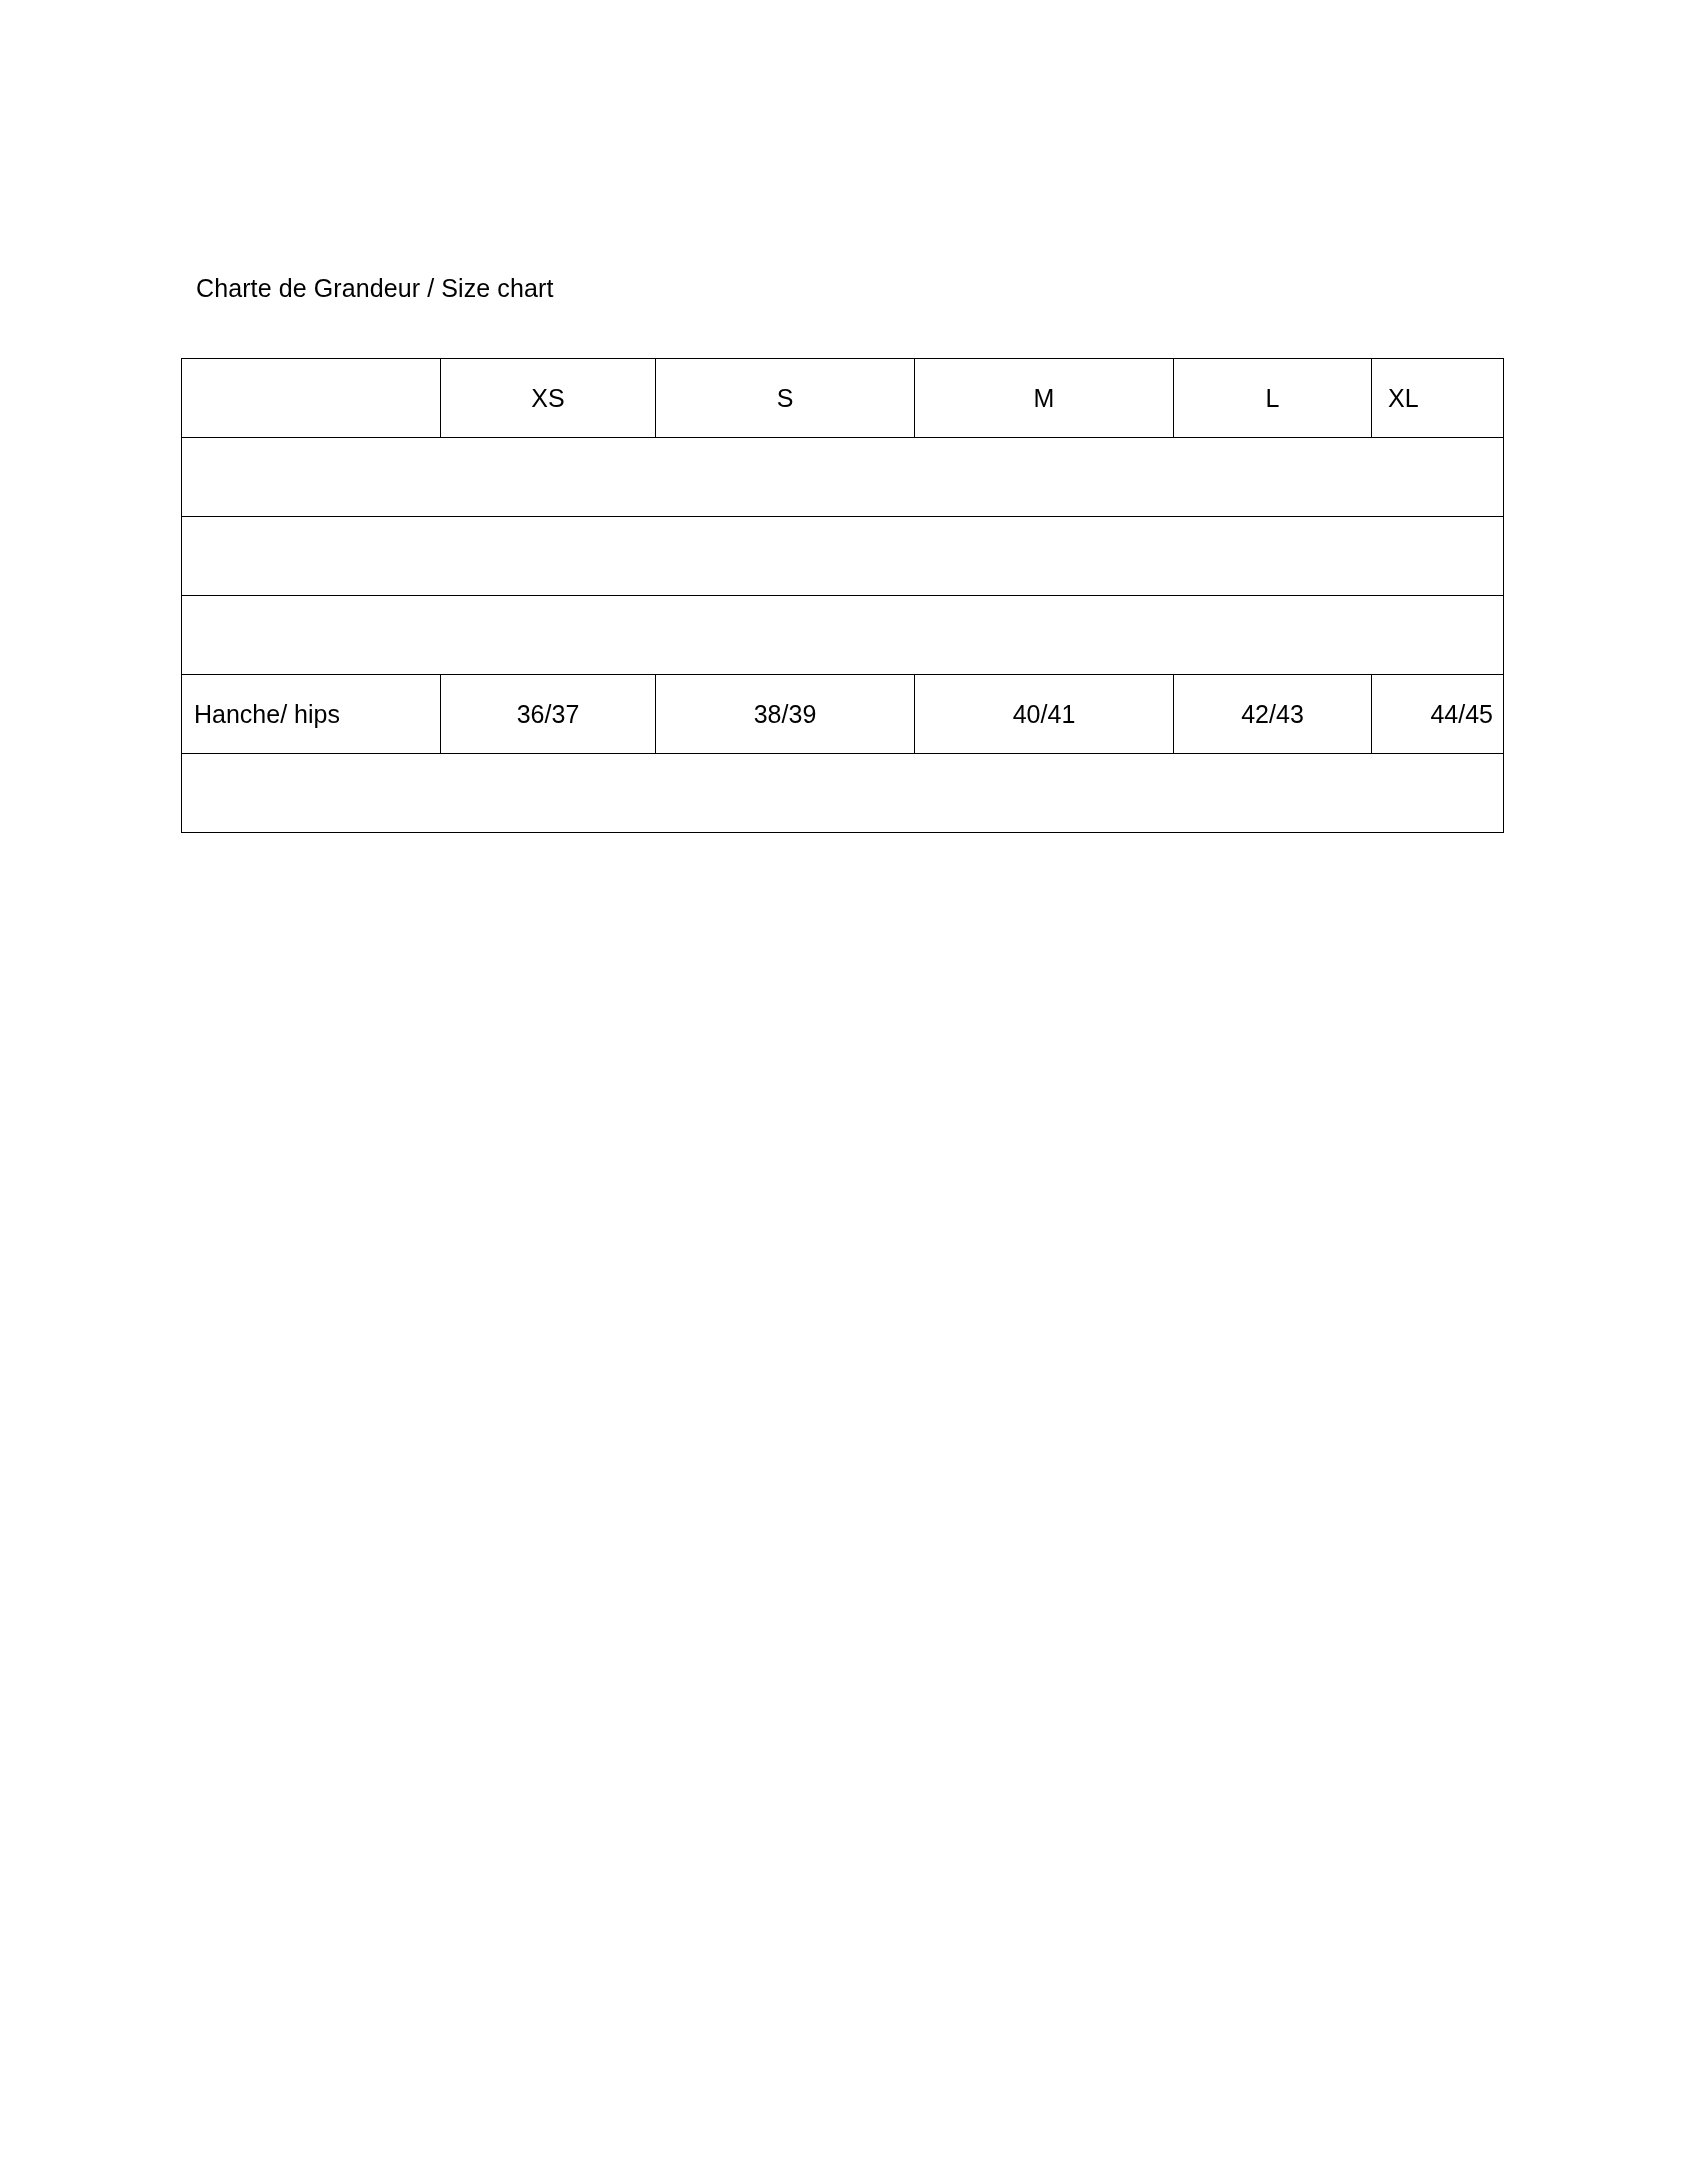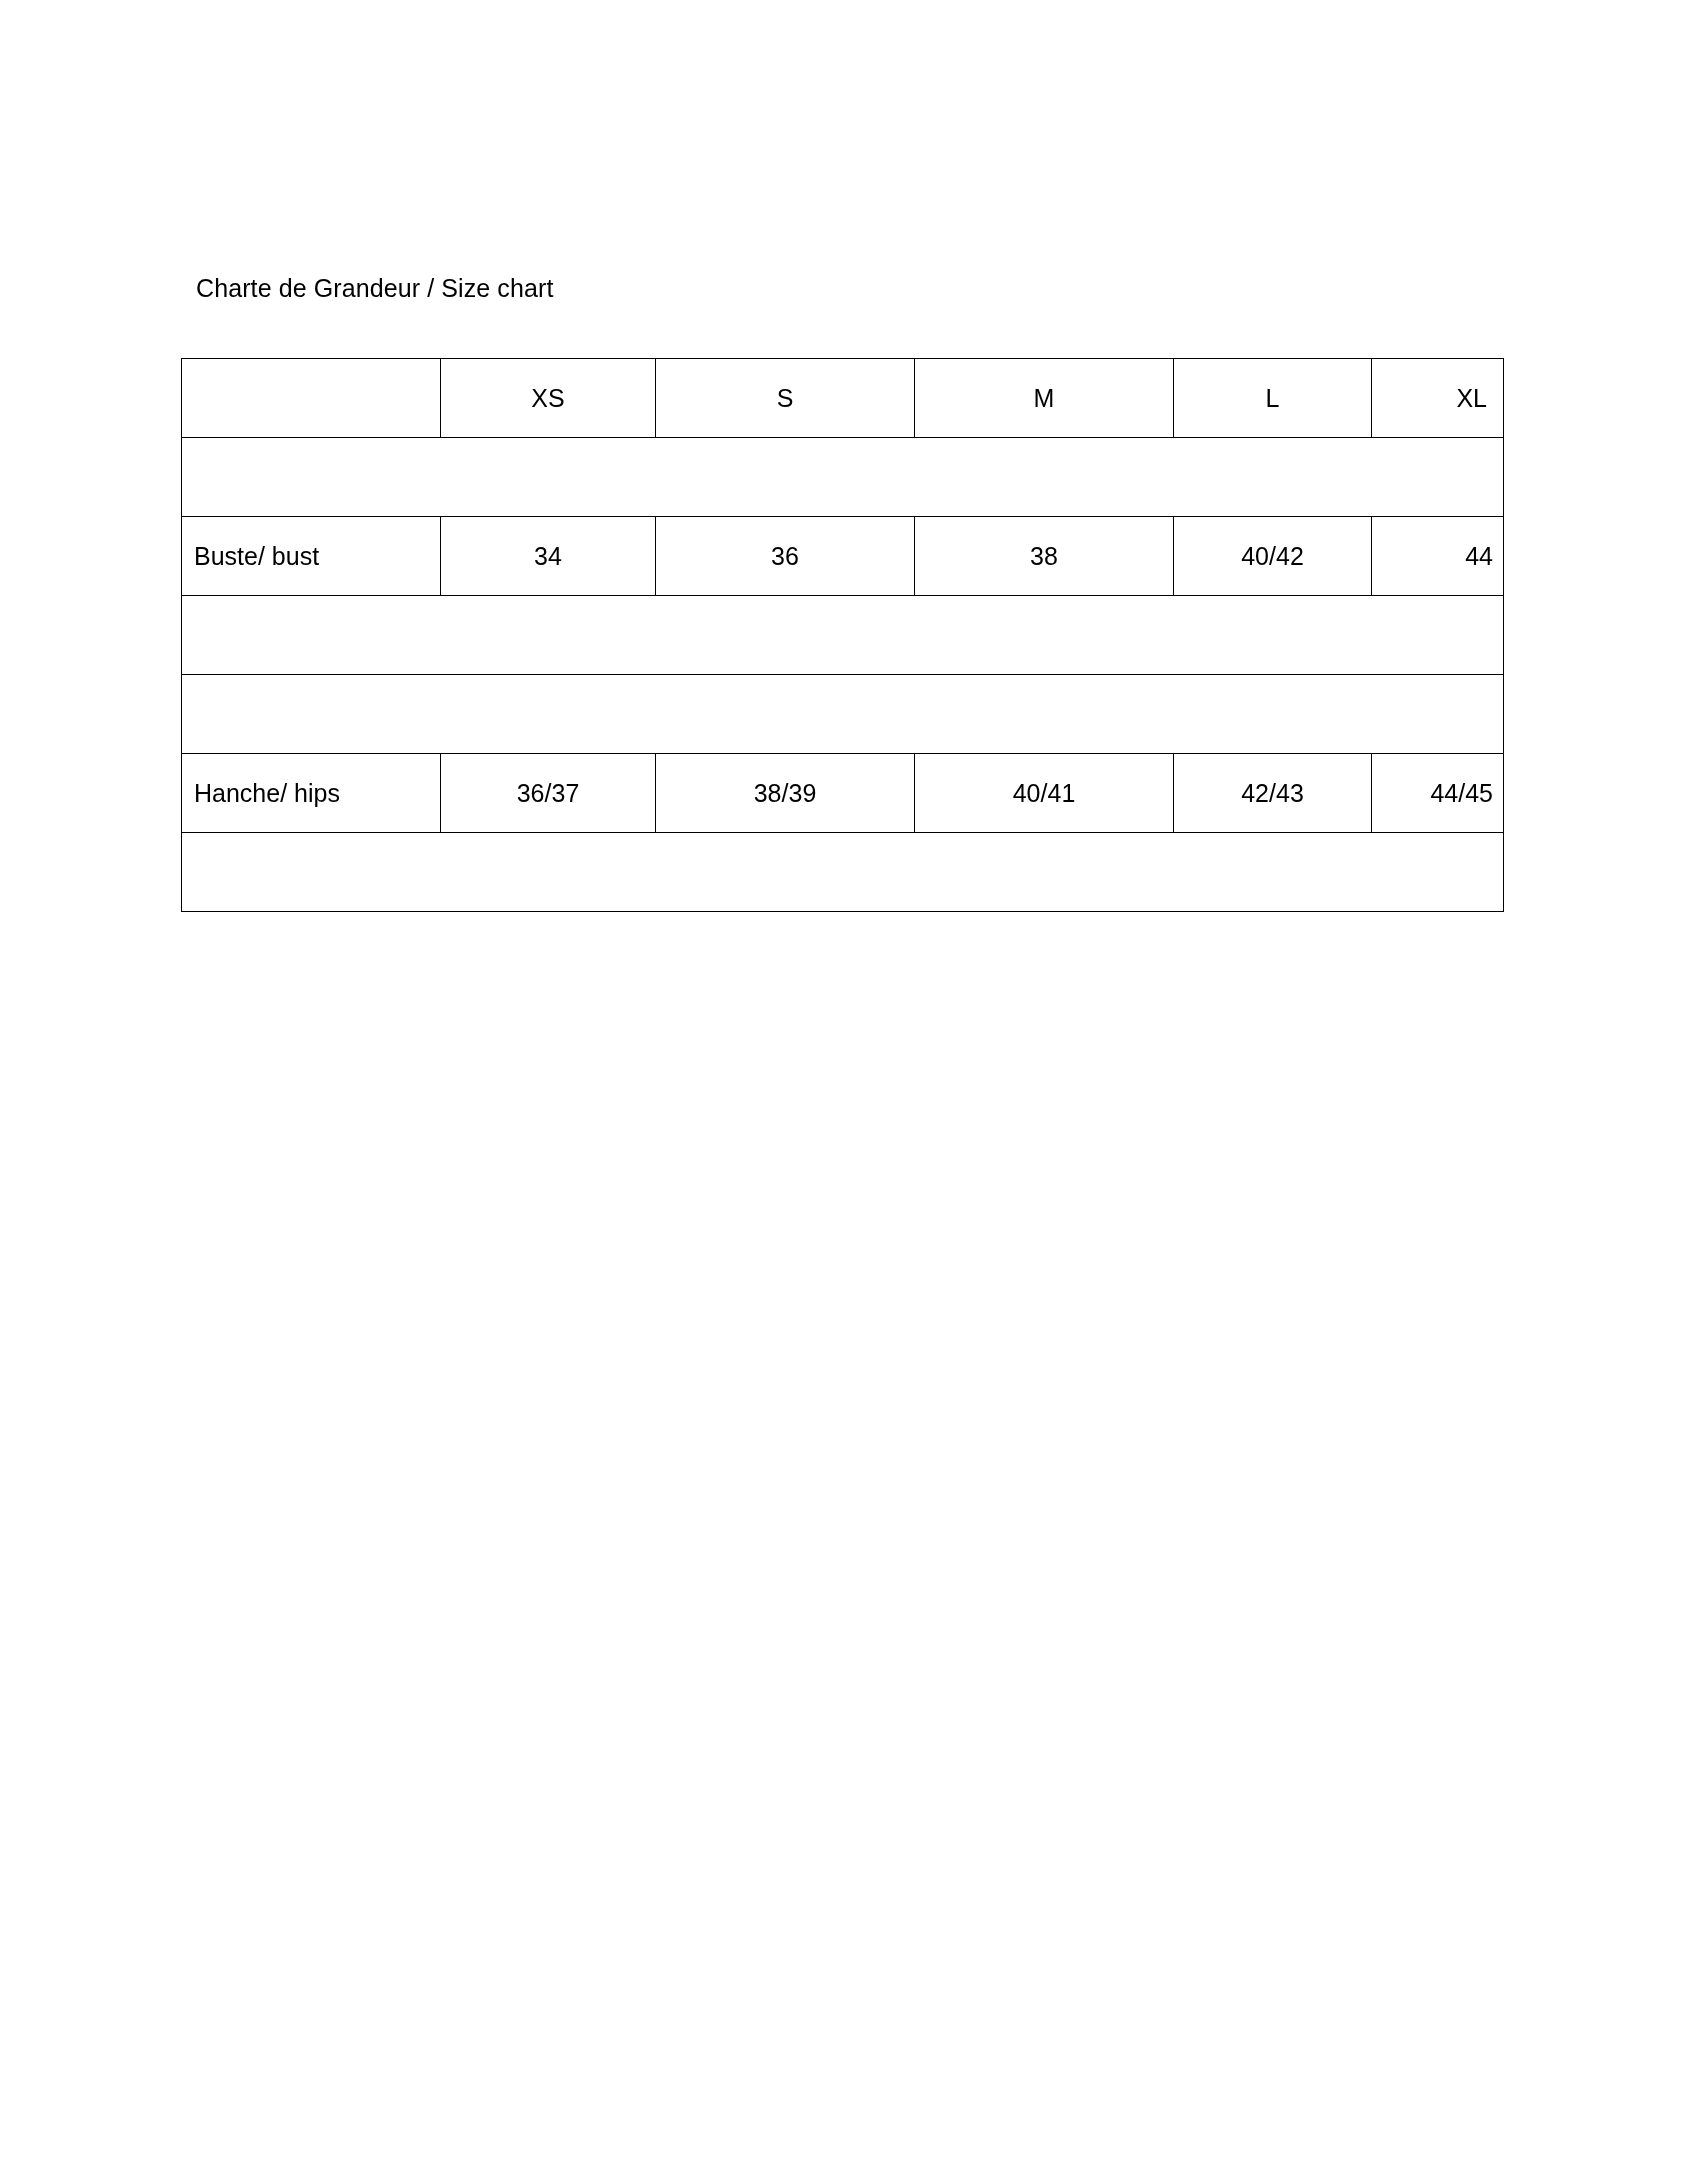--- a/index.html
+++ b/index.html
@@ -73,21 +73,21 @@
   .cell-xs { text-align: center; }
   .cell-s  { text-align: center; }
   .cell-m  { text-align: center; }
   .cell-l  { text-align: center; }
   .cell-xl { text-align: right; padding-right: 10px !important; }
 
   .head-xs { text-align: center; }
   .head-s  { text-align: center; }
   .head-m  { text-align: center; }
   .head-l  { text-align: center; }
-  .head-xl { text-align: right; }
+  .head-xl { text-align: left; }
 </style>
 </head>
 <body>
 
 <div class="page">
 
   <div class="doc-heading">
     <span class="line">Charte de Grandeur / Size chart</span>
     <span class="line">KAZAK</span>
   </div>
@@ -108,28 +108,20 @@
         <td class="head-s">S</td>
         <td class="head-m">M</td>
         <td class="head-l">L</td>
         <td class="head-xl">XL</td>
       </tr>
 
       <tr>
         <td class="spacer-cell" colspan="6"></td>
       </tr>
 
-      <tr>
-        <td class="cell-label">Buste/ bust</td>
-        <td class="cell-xs">34</td>
-        <td class="cell-s">36</td>
-        <td class="cell-m">38</td>
-        <td class="cell-l">40/42</td>
-        <td class="cell-xl">44</td>
-      </tr>
 
       <tr>
         <td class="spacer-cell" colspan="6"></td>
       </tr>
 
 
       <tr>
         <td class="spacer-cell" colspan="6"></td>
       </tr>
 

